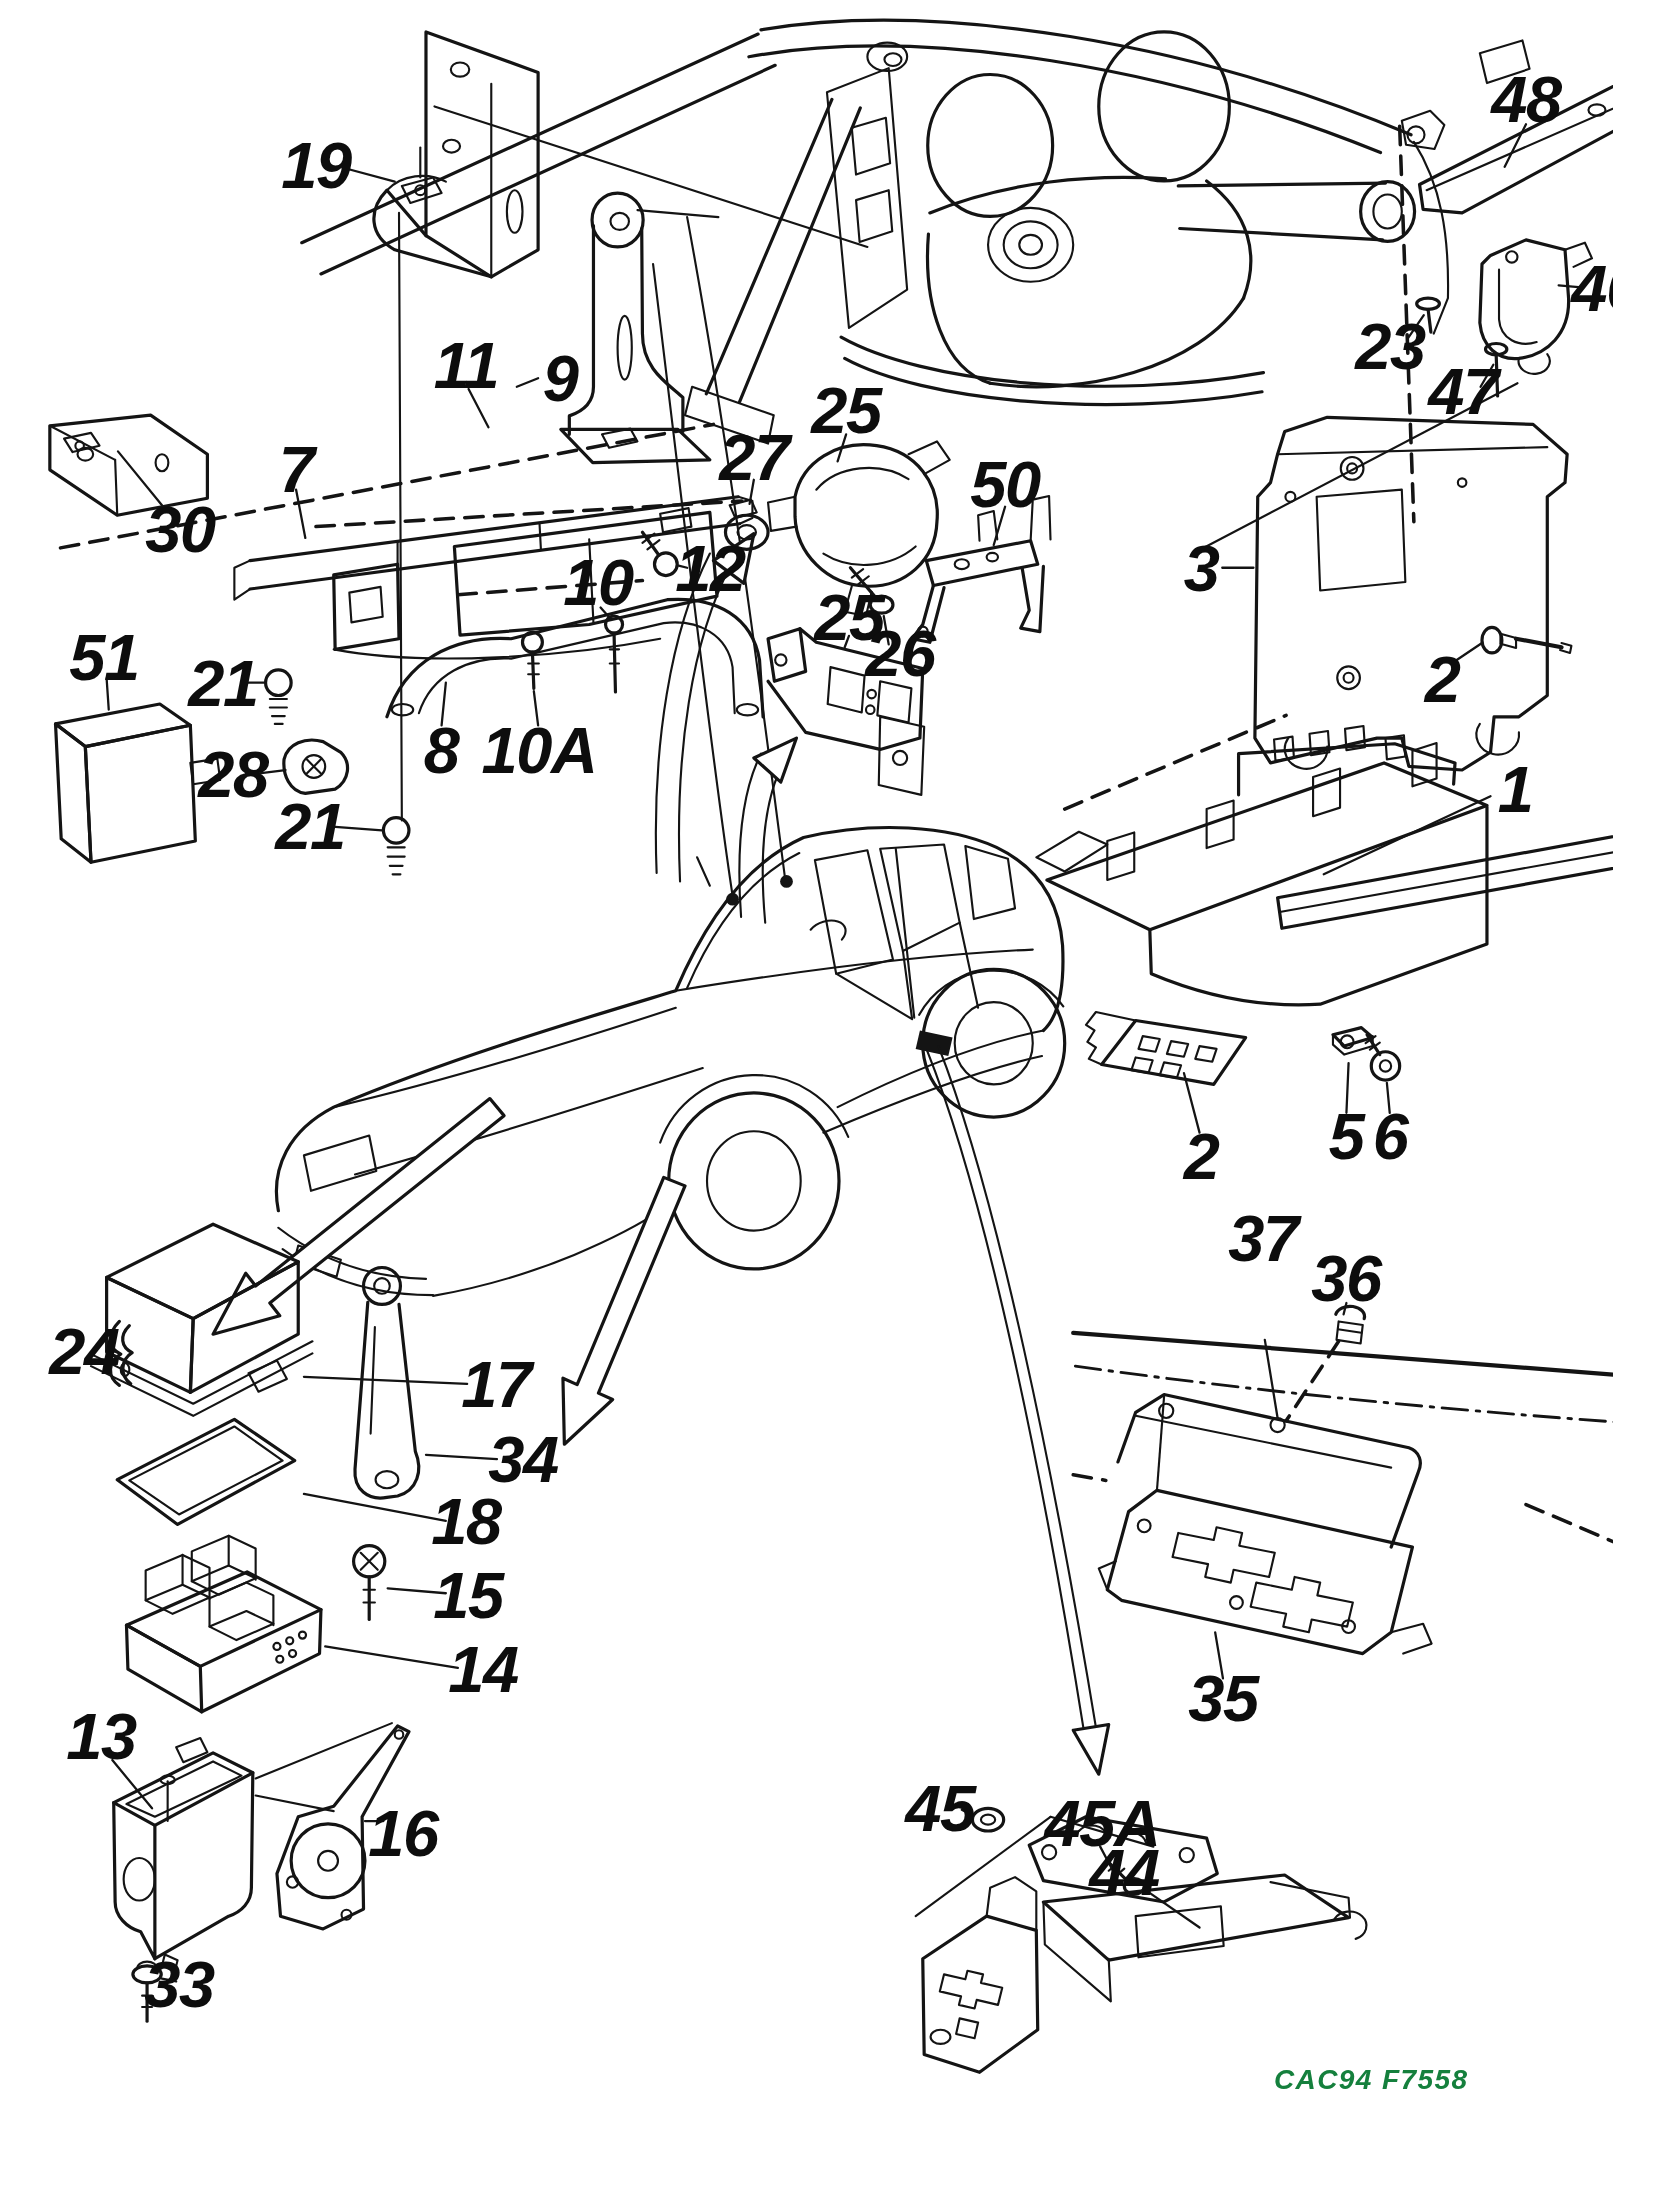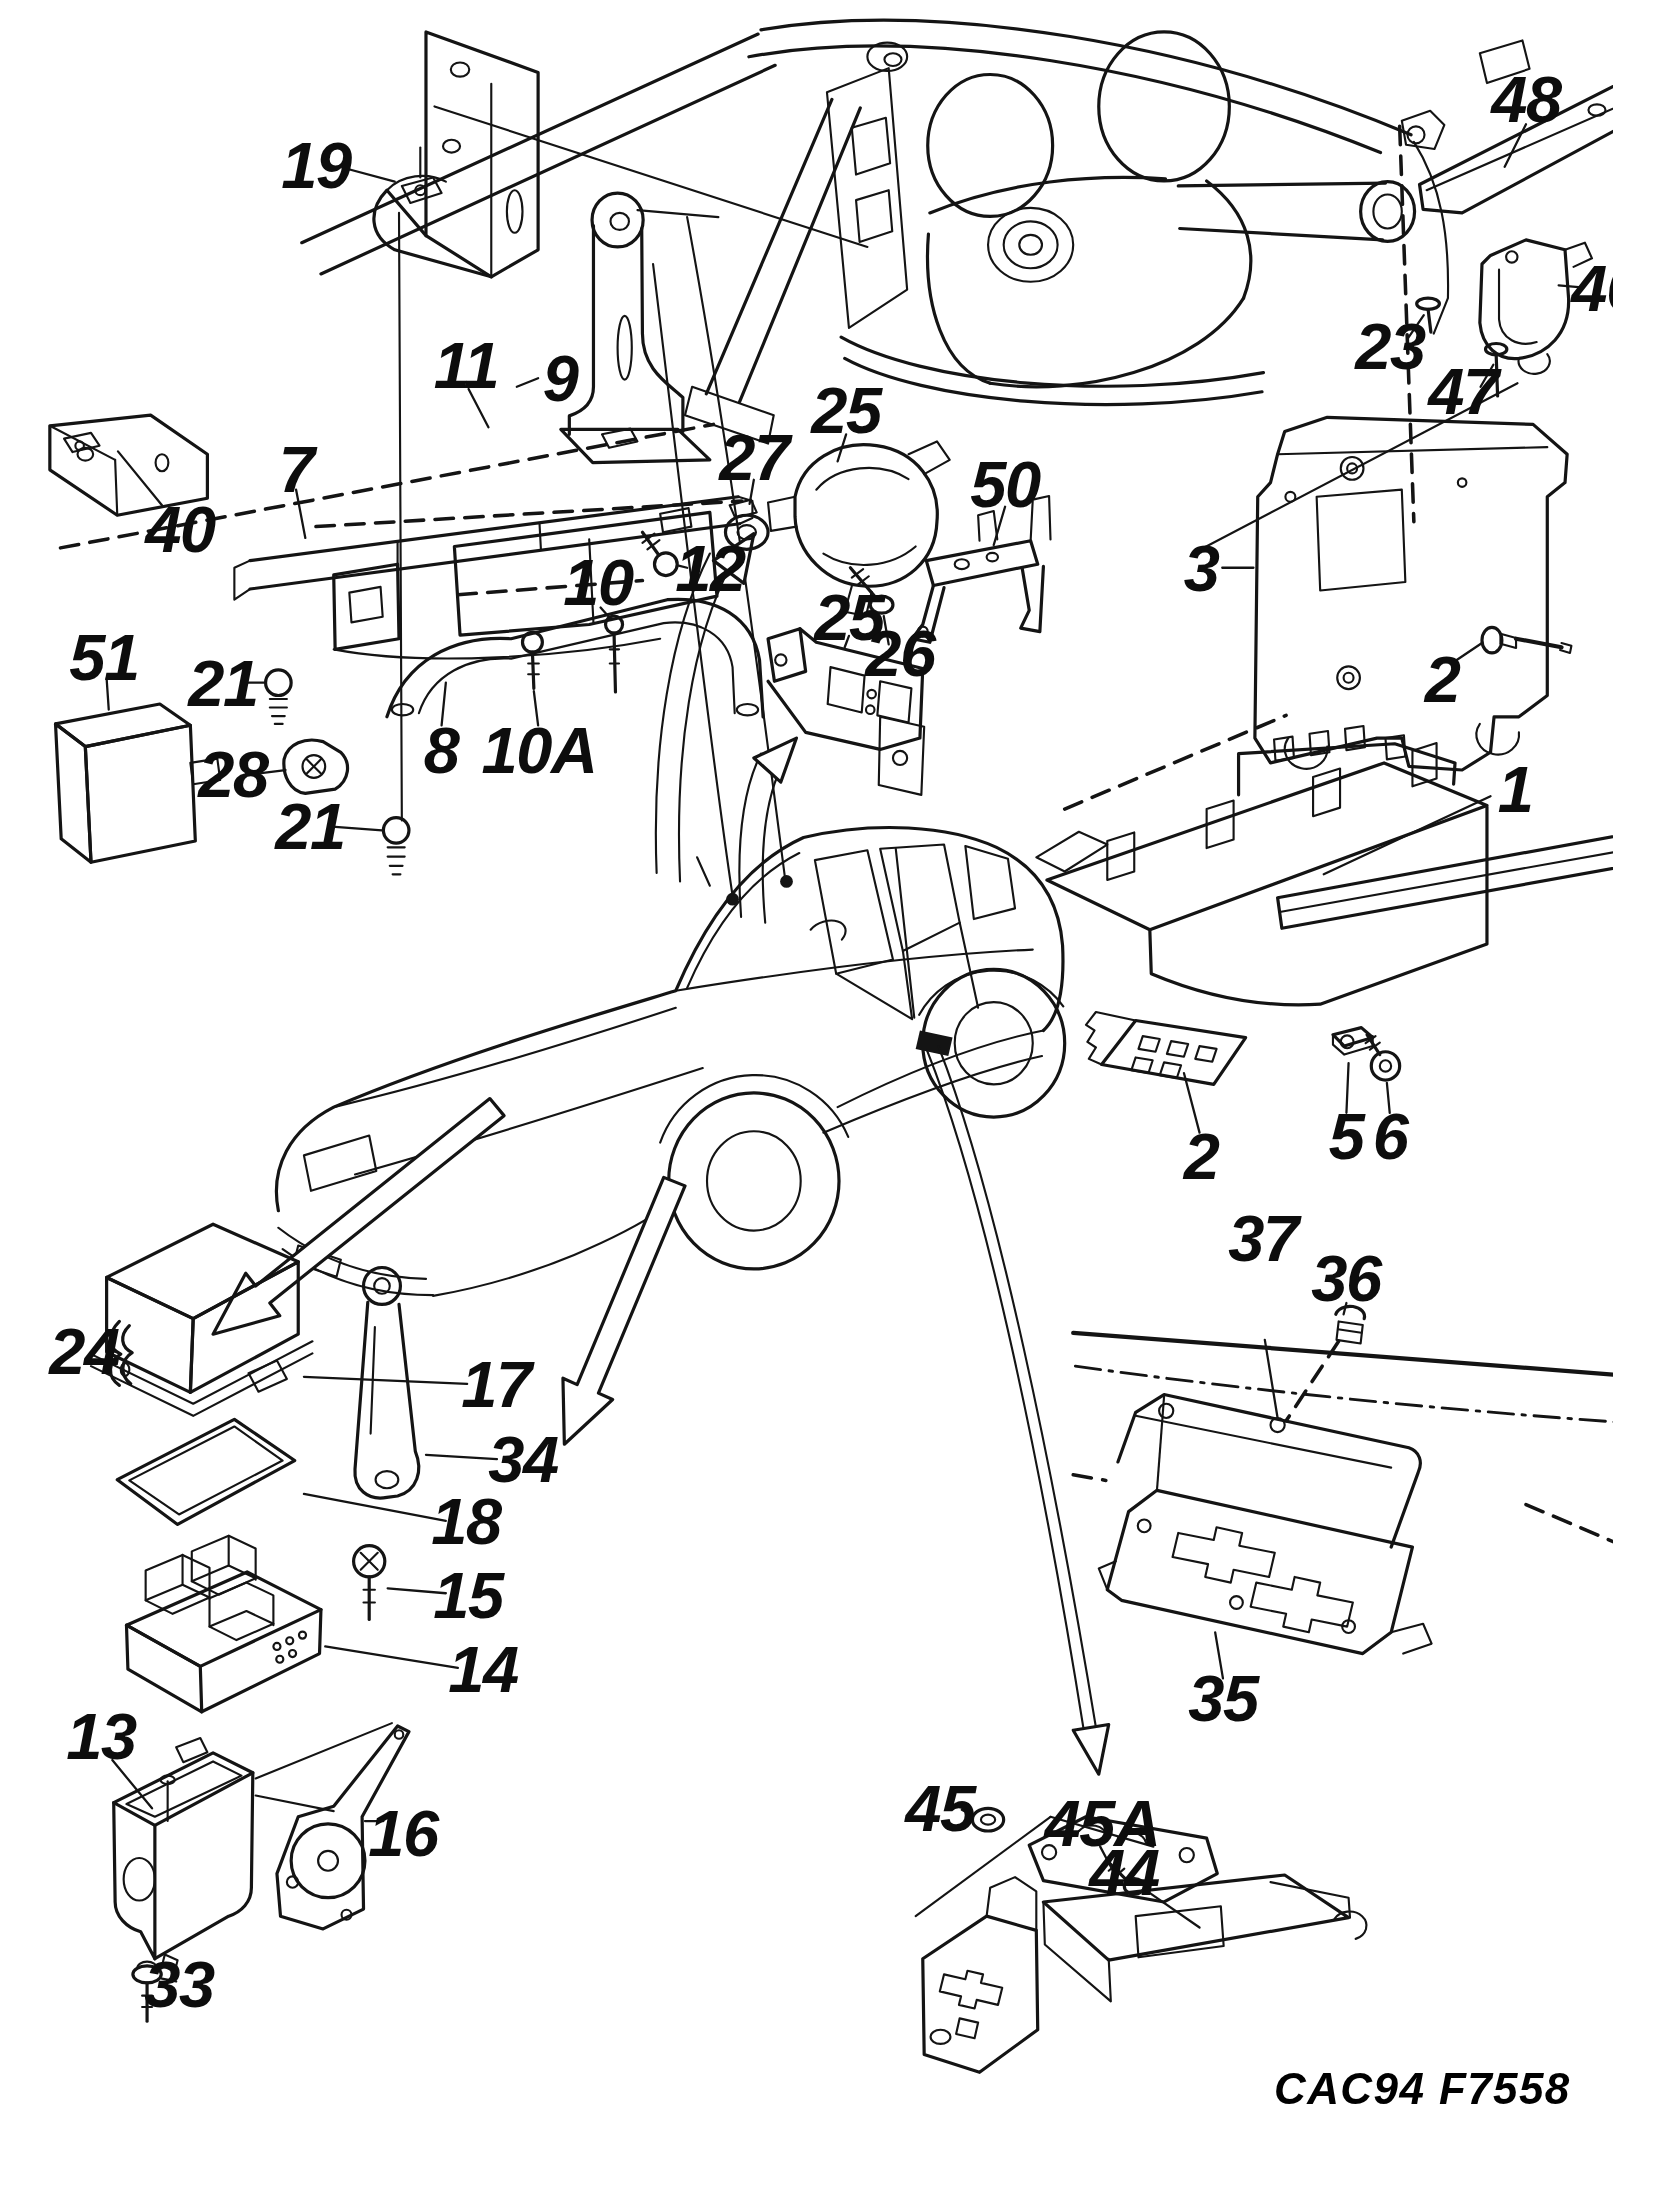--- a/index.html
+++ b/index.html
@@ -9,22 +9,22 @@
   svg *{stroke:#141414;fill:none;stroke-width:4.5;stroke-linecap:round;stroke-linejoin:round;}
   svg .thin{stroke-width:3;}
   svg .lead{stroke-width:3.2;}
   svg .thick{stroke-width:6;}
   svg .fillw{fill:#ffffff;}
   svg .dark{fill:#141414;stroke:none;}
   svg .dash{stroke-dasharray:26 16;stroke-width:5;}
   svg .dashdot{stroke-dasharray:36 12 5 12;stroke-width:4;}
   .callout{position:absolute;transform:translate(-50%,-50%);color:#0d0d0d;
            font-weight:bold;font-size:65px;letter-spacing:-1.4px;white-space:nowrap;line-height:1;}
-  .footer-code{position:absolute;left:1274px;top:2064px;color:#000000;
-           font-weight:bold;font-size:44px;letter-spacing:1.4px;}
+  .footer-code{position:absolute;left:1274px;top:2064px;color:#15803d;
+           font-weight:bold;font-size:28px;letter-spacing:1.4px;}
 </style>
 </head>
 <body>
 
 <div class="stage">
 
 <svg width="1661" height="2205" viewBox="0 0 2340 3107">
 
   <g>
     <line class="dash" x1="85" y1="772" x2="1005" y2="598"></line>
@@ -529,21 +529,21 @@
     <line class="lead" x1="1550" y1="2602" x2="1568" y2="2636"></line>
   </g>
 
 </svg>
 
 <div class="callout-layer">
       <div class="callout" style="left: 316px; top: 165px;">19</div>
       <div class="callout" style="left: 466px; top: 365px;">11</div>
       <div class="callout" style="left: 560px; top: 378px;">9</div>
       <div class="callout" style="left: 296px; top: 469px;">7</div>
-      <div class="callout" style="left: 180px; top: 529px;">40</div>
+      <div class="callout" style="left: 180px; top: 529px;">30</div>
       <div class="callout" style="left: 104px; top: 657px;">51</div>
       <div class="callout" style="left: 223px; top: 683px;">21</div>
       <div class="callout" style="left: 233px; top: 774px;">28</div>
       <div class="callout" style="left: 441px; top: 750px;">8</div>
       <div class="callout" style="left: 539px; top: 750px;">10A</div>
       <div class="callout" style="left: 310px; top: 826px;">21</div>
       <div class="callout" style="left: 598px; top: 582px;">10</div>
       <div class="callout" style="left: 710px; top: 568px;">12</div>
       <div class="callout" style="left: 754px; top: 457px;">27</div>
       <div class="callout" style="left: 846px; top: 410px;">25</div>

